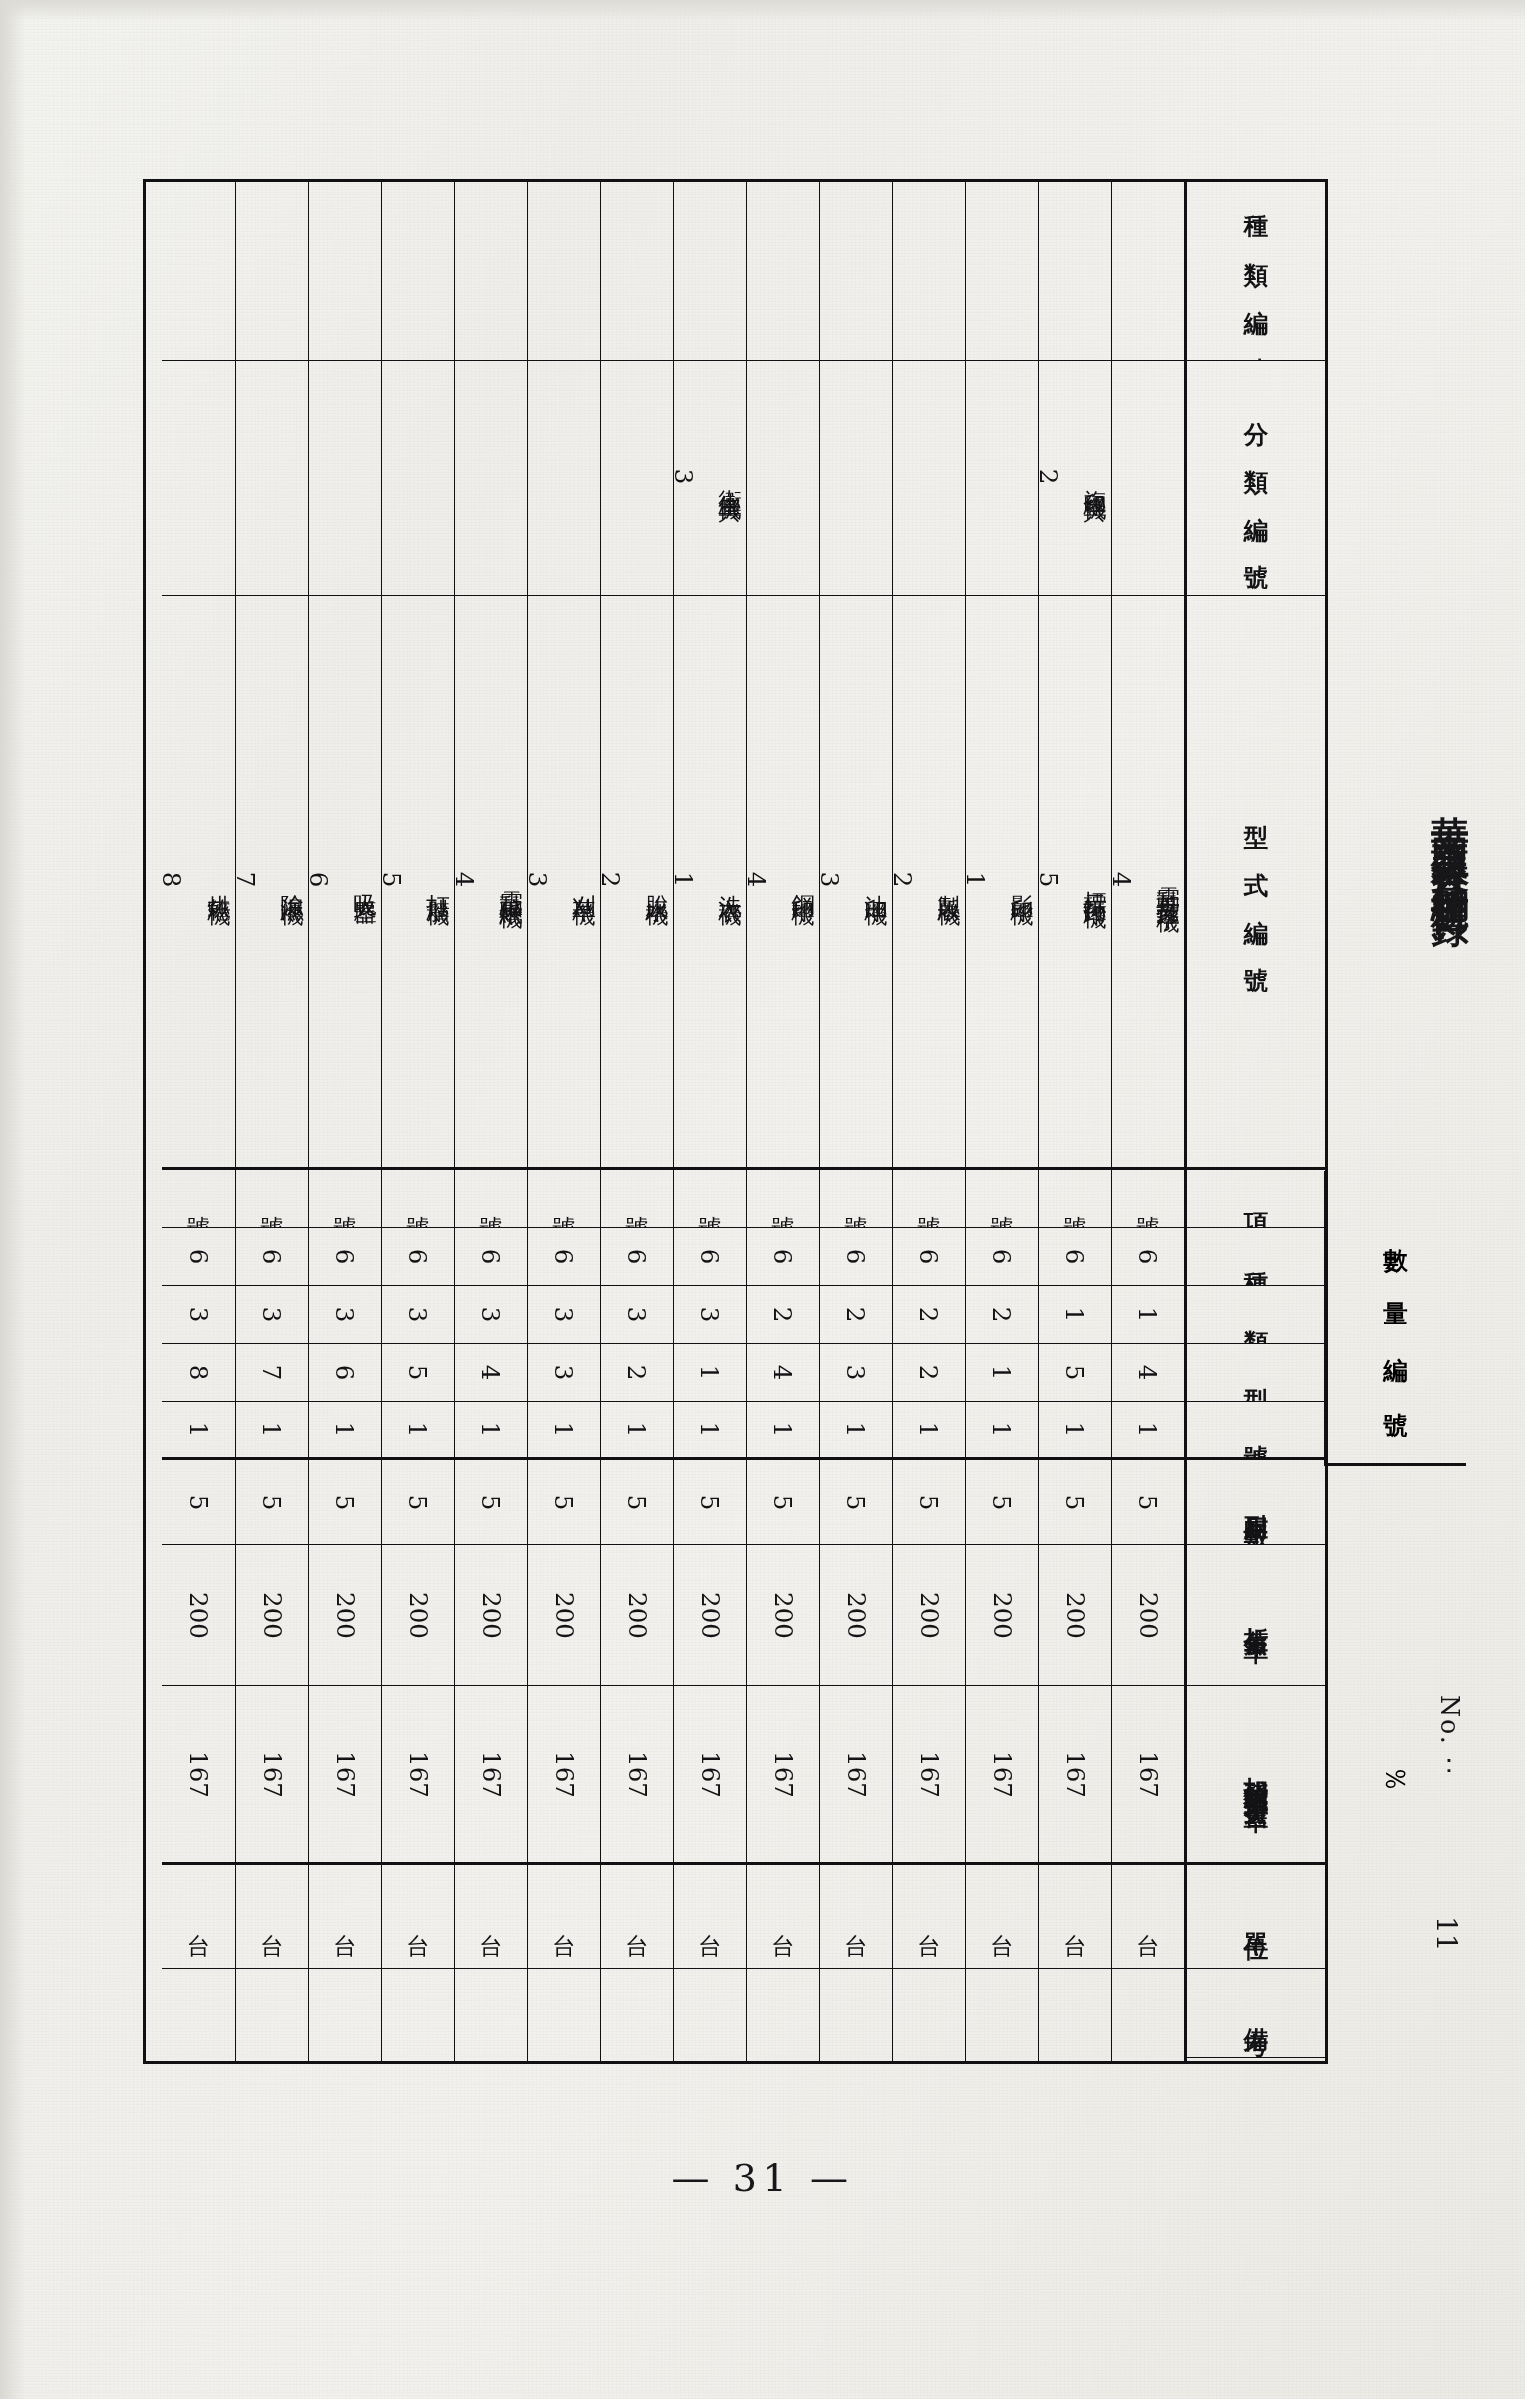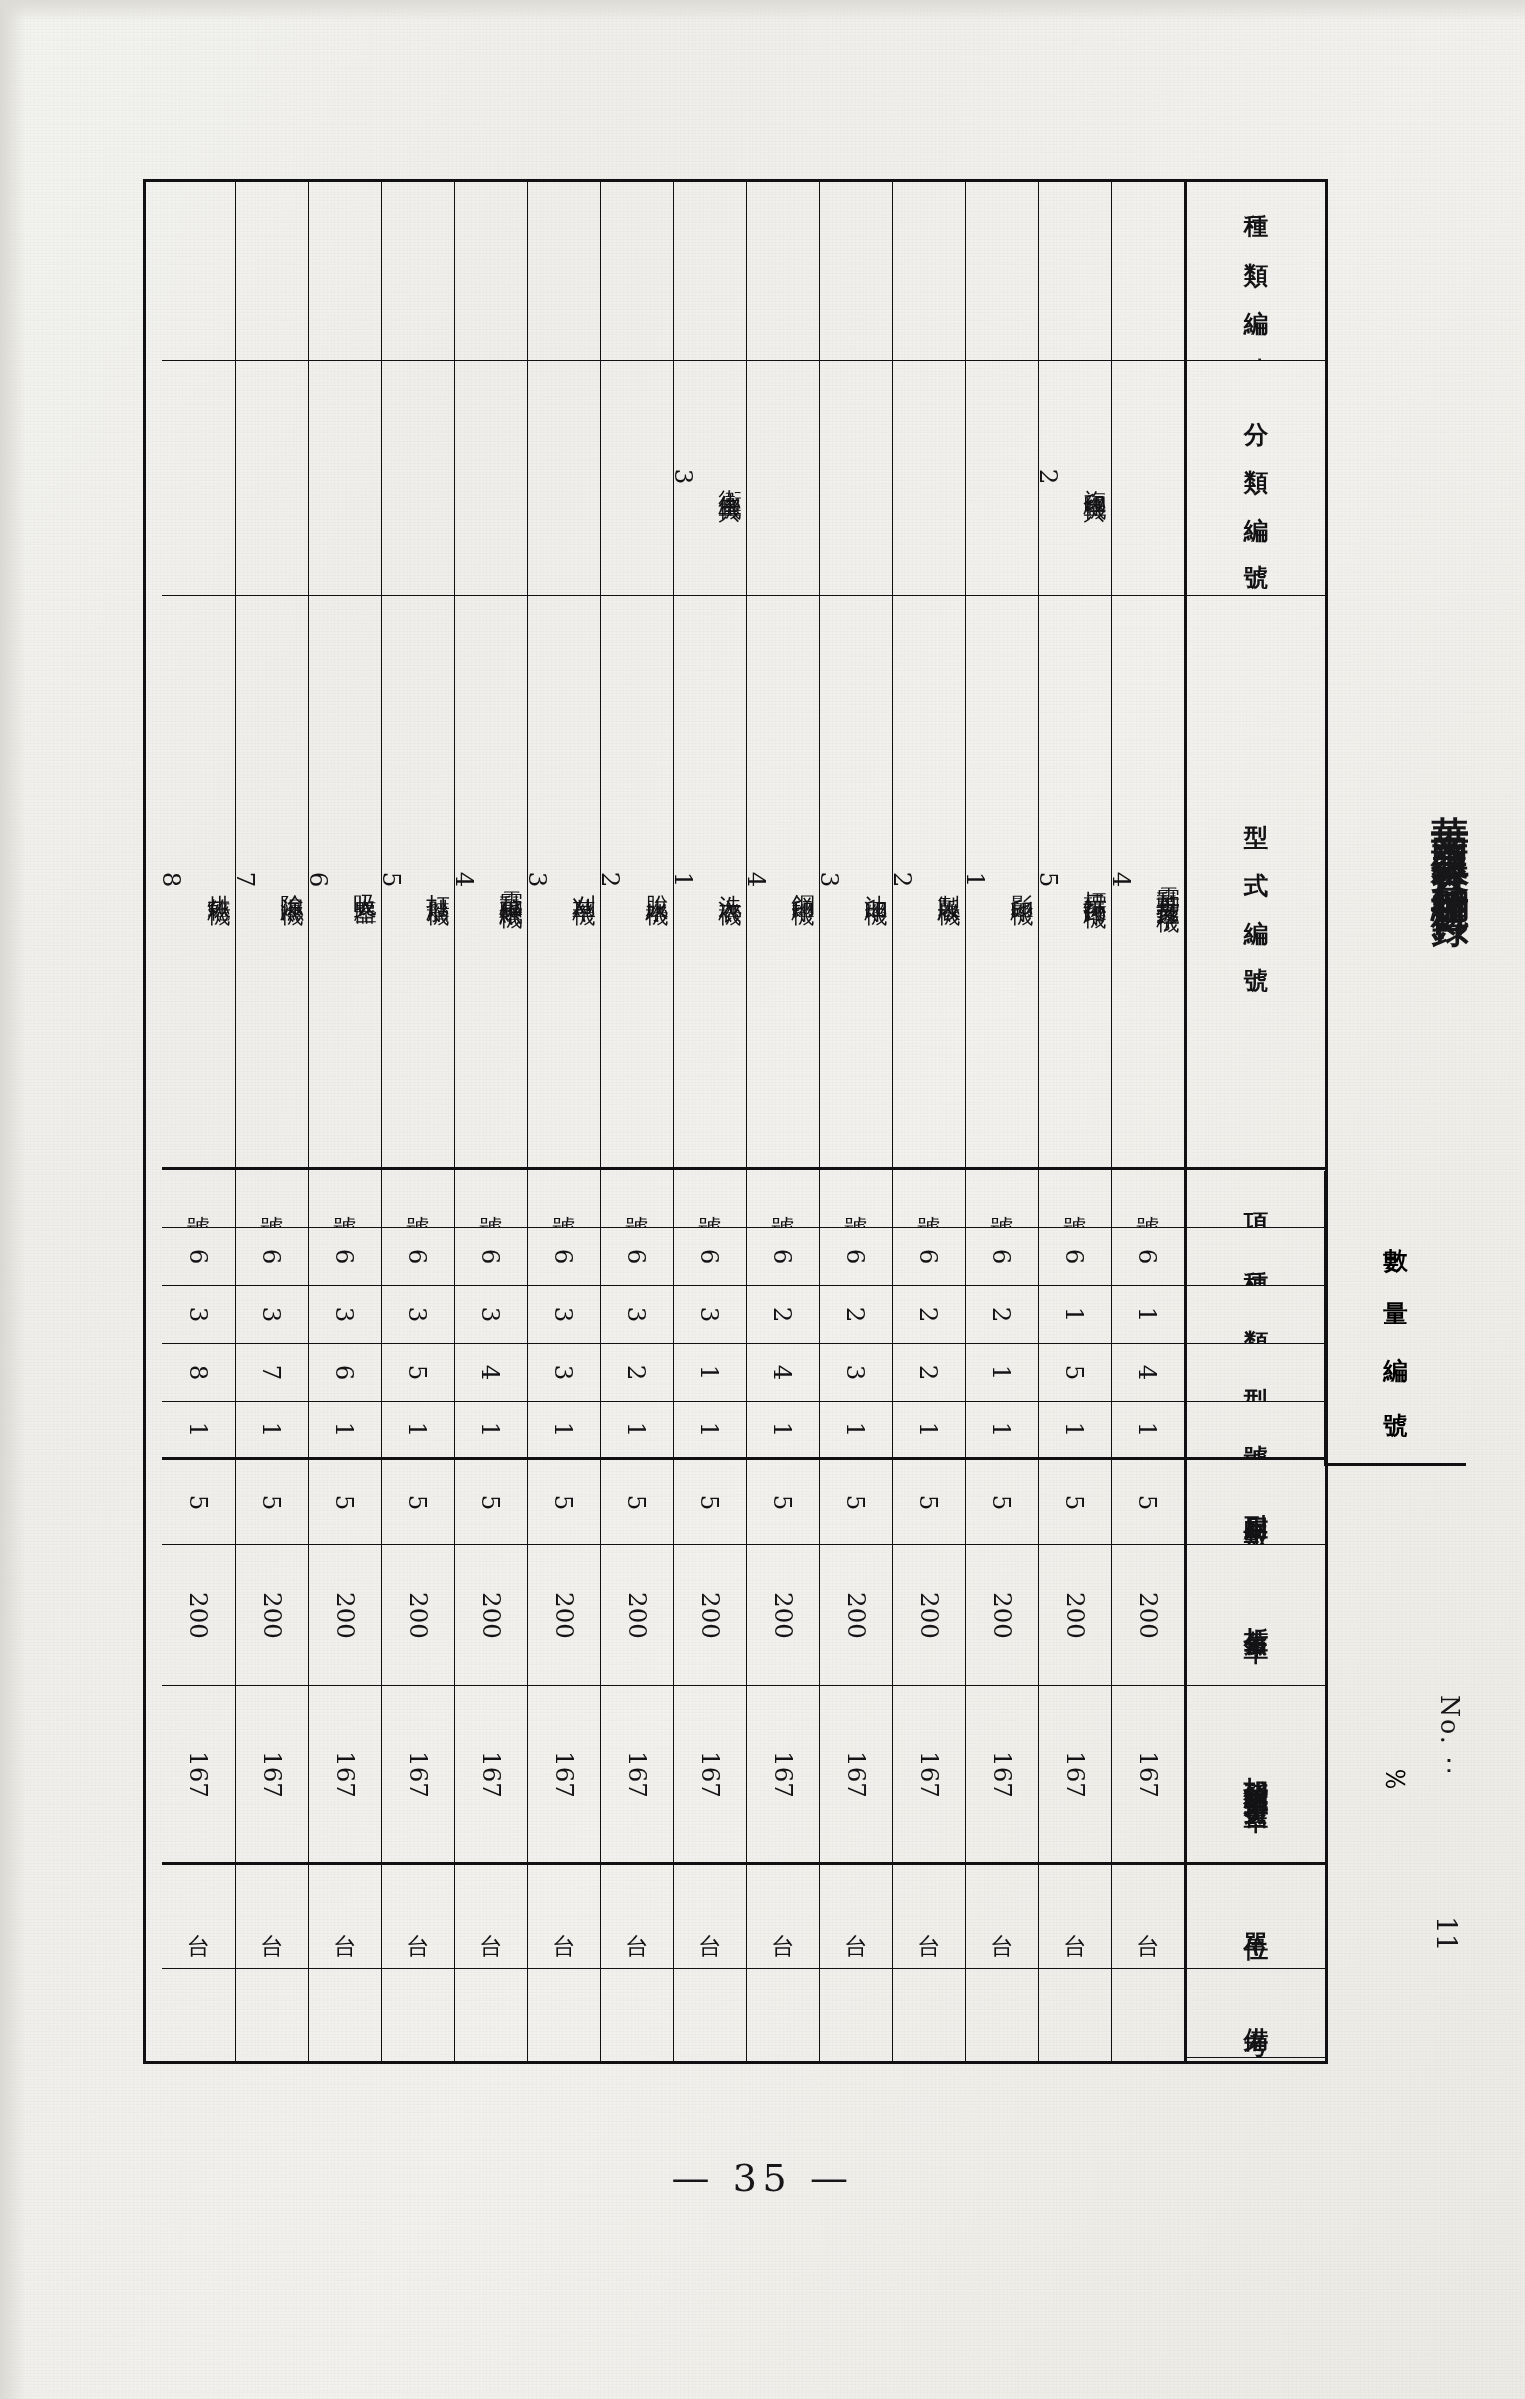--- a/index.html
+++ b/index.html
@@ -627,14 +627,14 @@
         <span>200</span>
       </div>
       <div class="cell num thickb" style="height: 179px;">
         <span>167</span>
       </div>
       <div class="cell" style="height: 104px;">台</div>
       <div class="cell" style="height: 89px;"></div>
     </div>
   </div>
 
-<div id="page-number">— 35 —</div>
+<div id="page-number">— 31 —</div>
 
 
 </body></html>

